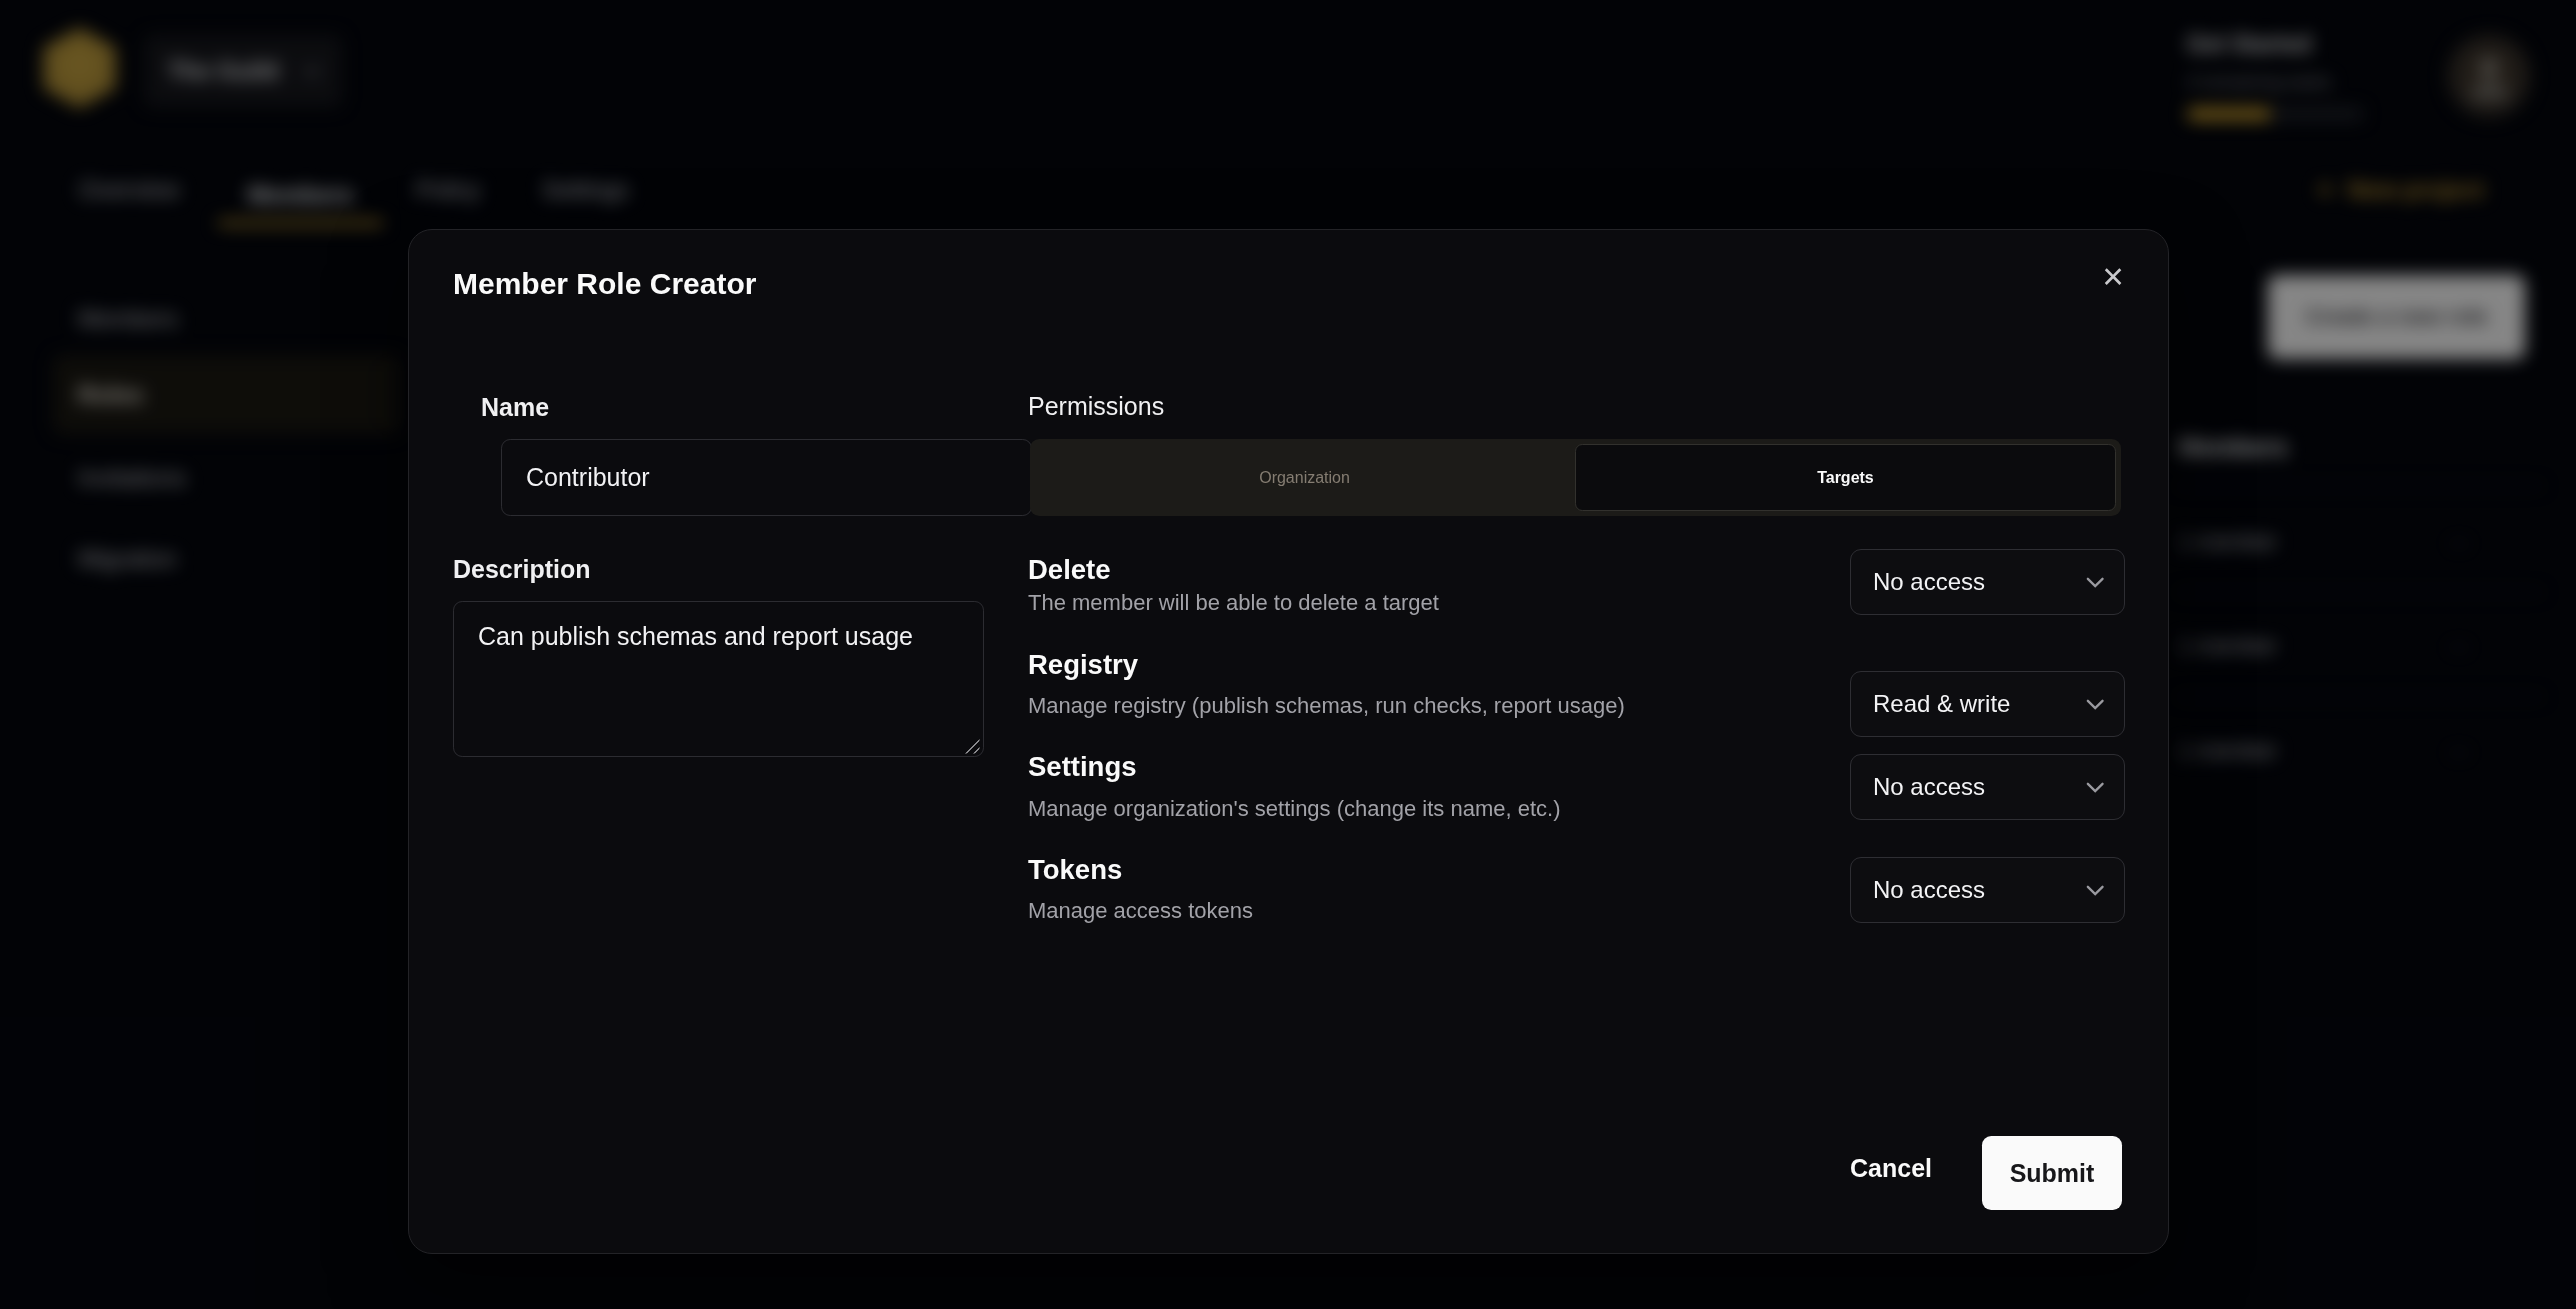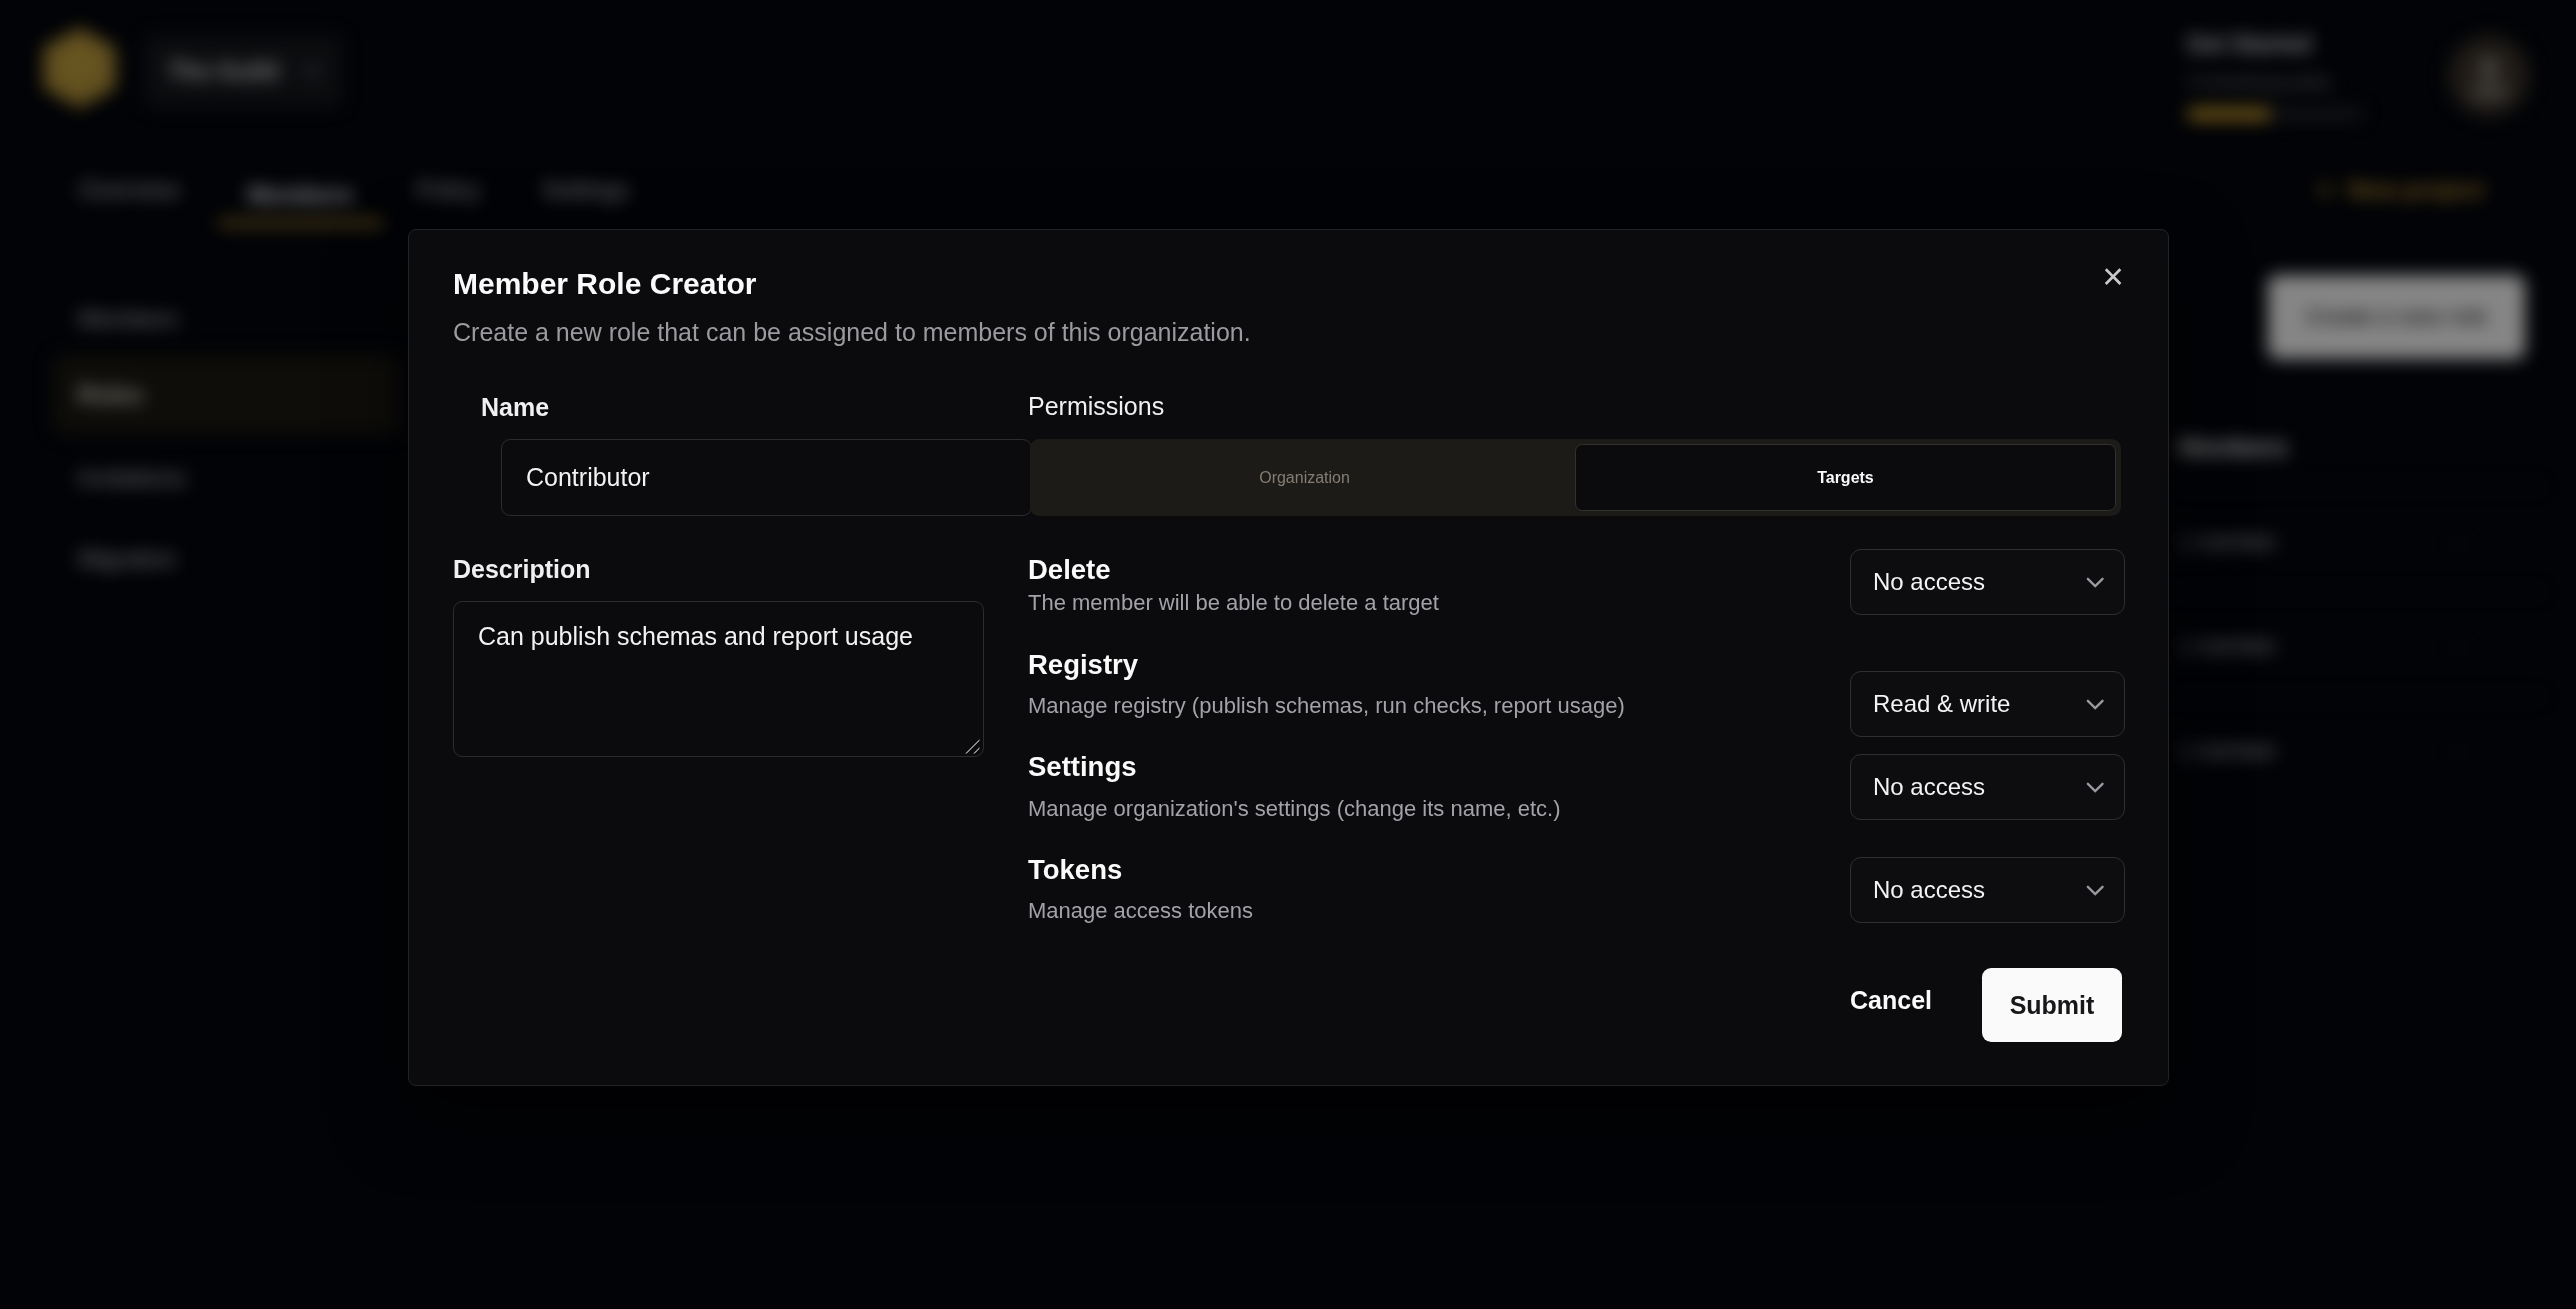--- a/index.html
+++ b/index.html
@@ -63,22 +63,22 @@
   .panel-heading { left:2178px; top:433px; font-size:25px; font-weight:700; color:#e6e8ea; }
   .panel-sep { left:2176px; width:367px; height:1.8px; background:#15181f; }
   .panel-row-label { left:2178px; font-size:22px; color:#b9bdc4; }
   .panel-row-meta { left:2449px; font-size:20px; color:#878b93; }
 
   
   .overlay { position:absolute; inset:0; background:rgba(0,0,0,0.45); }
 
   
   .modal {
-    position:absolute; left:408px; top:229px; width:1761px; height:857px;
-    background:#0b0b0e; border:0.9px solid #232327; border-radius:8px;
+    position:absolute; left:408px; top:229px; width:1761px; height:1025px;
+    background:#0b0b0e; border:0.9px solid #232327; border-radius:24px;
     box-shadow:0 27.5px 73px rgba(0,0,0,0.6);
   }
   .modal-title { position:absolute; left:44px; top:37px; font-size:30px; font-weight:700; color:#fafafa; }
   .modal-subtitle { position:absolute; left:44px; top:88px; font-size:25px; color:#9b9b9f; }
   .modal-close {
     position:absolute; right:33px; top:24px; width:44px; height:44px;
     display:flex; align-items:center; justify-content:center;
     font-size:37px; font-weight:300; color:#c9c9cc; cursor:pointer; line-height:1;
   }
 
@@ -198,21 +198,20 @@
 
   <div class="abs panel-row-label" style="top:738px;">1 member</div>
   <div class="abs panel-row-meta" style="top:740px;">⋯</div>
 </div>
 
 <div class="overlay"></div>
 
 <div class="modal">
 
   <div class="modal-title">Member Role Creator</div>
-  <div class="modal-subtitle">Create a new role that can be assigned to members of this organization.</div>
   <div class="modal-close">×</div>
 
   <div class="field-label" style="left:44px; top:163px;margin-left:28px;">Name</div>
   <input class="text-input" type="text" value="Contributor" style="">
 
   <div class="field-label" style="left:44px; top:325px;">Description</div>
   <textarea class="text-area" style="">Can publish schemas and report usage</textarea>
   <div class="resize-grip"></div>
 
   <div class="field-label perm-label">Permissions</div>

